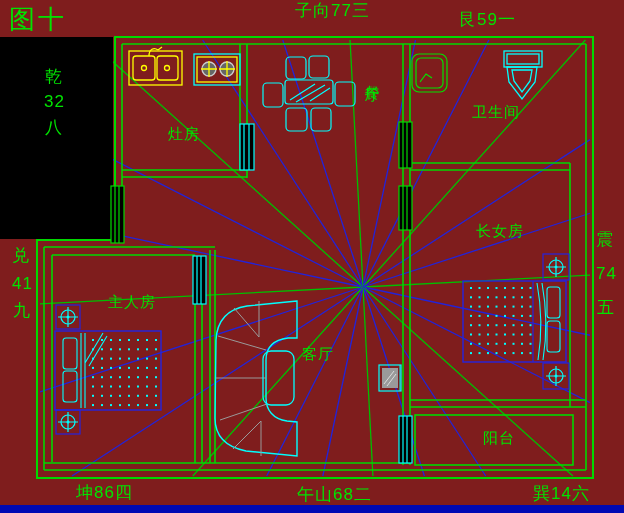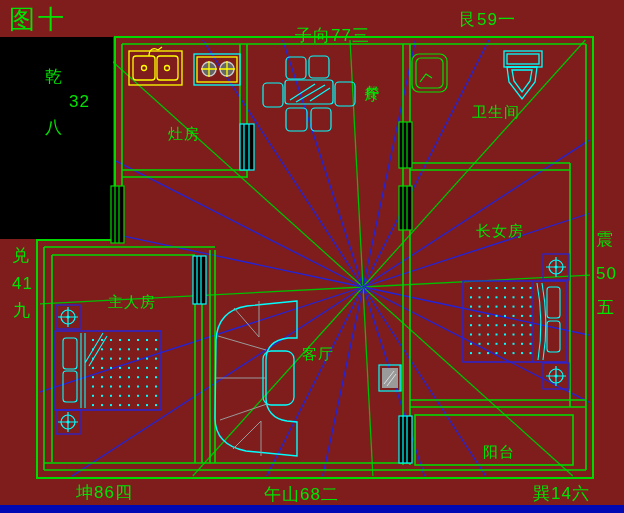--- a/index.html
+++ b/index.html
@@ -325,41 +325,41 @@
       <g>
         <path d="M400,365 V391" stroke="#00ffff" stroke-width="1"></path>
         <rect x="379" y="365" width="22" height="26" stroke="#00ffff" stroke-width="1.2" fill="none"></rect>
         <rect x="382" y="368" width="16" height="20" fill="#9a9a9a"></rect>
         <path d="M384,384 L394,371 M387,386 L396,374" stroke="#dddddd" stroke-width="1"></path>
       </g>
     </g>
   </svg>
 
   <div class="lbl big" style="left:9px;top:6px;">图十</div>
-  <div class="lbl mid" style="left:295px;top:27px;">子向77三</div>
+  <div class="lbl mid" style="left:295px;top:2px;">子向77三</div>
   <div class="lbl mid" style="left:459px;top:11px;">艮59一</div>
 
   <div class="lbl mid" style="left:45px;top:68px;">乾</div>
-  <div class="lbl mid" style="left:44px;top:93px;margin-left:25px;">32</div>
+  <div class="lbl mid" style="left:44px;top:93px;">32</div>
   <div class="lbl mid" style="left:45px;top:119px;">八</div>
 
   <div class="lbl mid" style="left:12px;top:247px;">兑</div>
   <div class="lbl mid" style="left:12px;top:275px;">41</div>
   <div class="lbl mid" style="left:13px;top:302px;">九</div>
 
   <div class="lbl mid" style="left:596px;top:231px;">震</div>
-  <div class="lbl mid" style="left:596px;top:265px;">50</div>
+  <div class="lbl mid" style="left:596px;top:265px;">74</div>
   <div class="lbl mid" style="left:597px;top:299px;">五</div>
 
   <div class="lbl mid" style="left:76px;top:484px;">坤86四</div>
-  <div class="lbl mid" style="left:264px;top:486px;">午山68二</div>
+  <div class="lbl mid" style="left:297px;top:486px;">午山68二</div>
   <div class="lbl mid" style="left:533px;top:485px;">巽14六</div>
 
   <div class="lbl room" style="left:168px;top:102px;margin-top:24px;">灶房</div>
   <div class="lbl room vert" style="left:365px;top:73px;">餐厅</div>
   <div class="lbl room" style="left:472px;top:104px;">卫生间</div>
   <div class="lbl room" style="left:476px;top:223px;">长女房</div>
   <div class="lbl room" style="left:108px;top:294px;">主人房</div>
   <div class="lbl room" style="left:302px;top:346px;">客厅</div>
-  <div class="lbl room" style="left:483px;top:430px;margin-top:14px;">阳台</div>
+  <div class="lbl room" style="left:483px;top:430px;">阳台</div>
 
   <div id="taskbar"></div>
 </div>
 
 </body></html>

